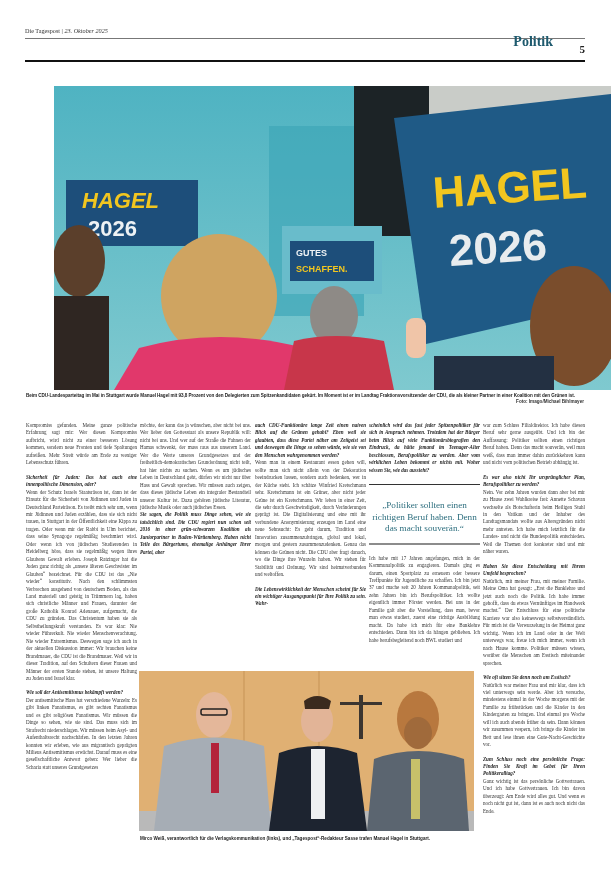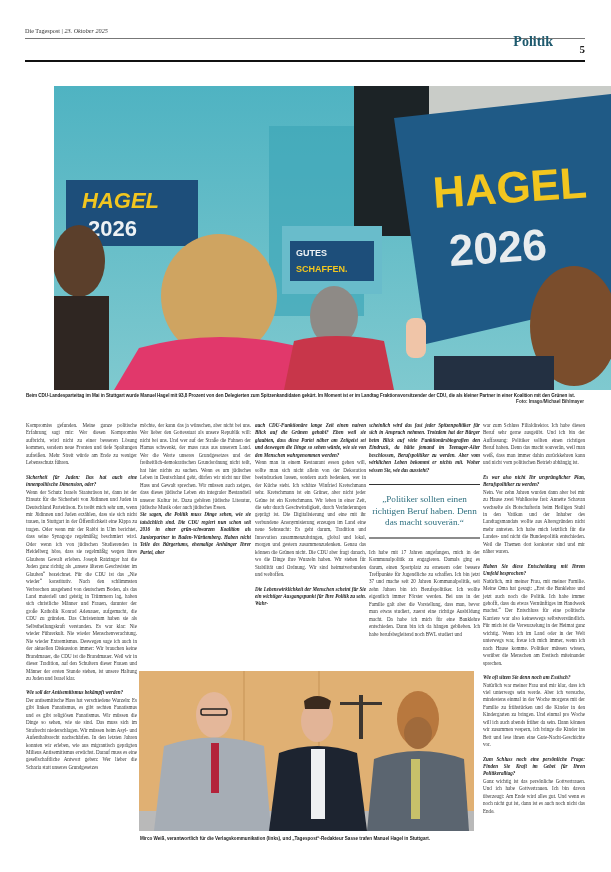--- a/index.html
+++ b/index.html
@@ -21,21 +21,21 @@
 
   .col { position: absolute; top: 422px; width: 111px; font-size: 5.05px; line-height: 7.45px; text-align: justify; hyphens: auto; color: #333; }
   .col p { margin-bottom: 0; }
   .col .q { font-style: italic; font-weight: bold; color: #1b1b1b; margin-top: 7px; }
   .c1 { left: 26px; }
   .c2 { left: 140px; }
   .c3 { left: 255px; }
   .c4 { left: 369px; }
   .c5 { left: 483px; width: 102px; }
 
-  .pullquote { border-top: 1.2px solid #333; border-bottom: 2px solid #8c8c8c; padding: 9px 2px 8px; margin: 10px 0 10px; text-align: center; font-size: 9.2px; line-height: 11.5px; color: #2d6e7e; font-family: "Liberation Serif", serif; }
+  .pullquote { border-top: 1.2px solid #333; border-bottom: 2px solid #8c8c8c; padding: 15px 2px 8px; margin: 10px 0 10px; text-align: center; font-size: 9.2px; line-height: 11.5px; color: #2d6e7e; font-family: "Liberation Serif", serif; }
 
   .photo2 { position: absolute; left: 139px; top: 671px; width: 335px; height: 160px; overflow: hidden; background: #d9a567; }
   .caption2 { position: absolute; left: 140px; top: 836px; font-family: "Liberation Sans", sans-serif; font-size: 4.6px; font-weight: bold; color: #222; }
 </style>
 </head>
 <body>
 
 <div>
   <div class="header-top">
     <span>Die Tagespost</span><span> | </span><span class="date">23. Oktober 2025</span>

